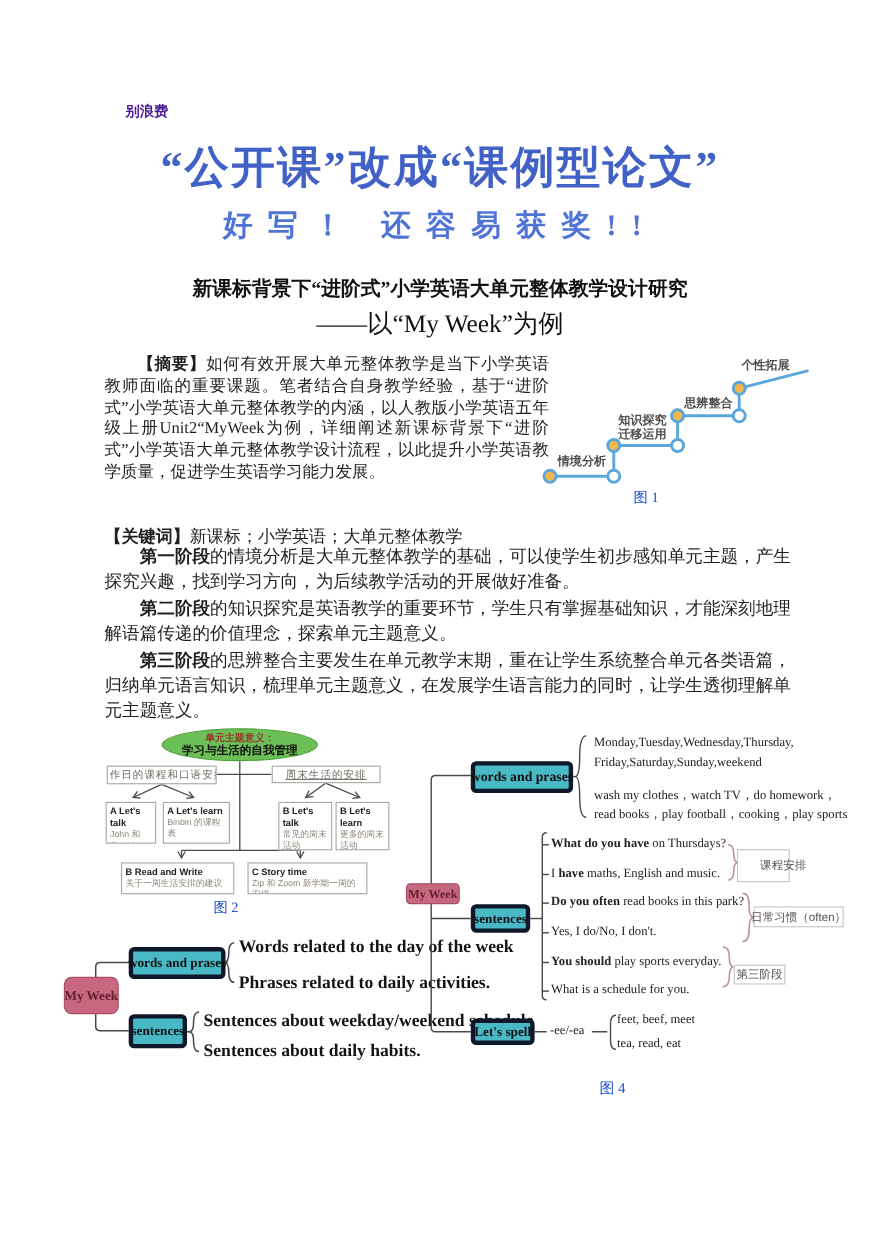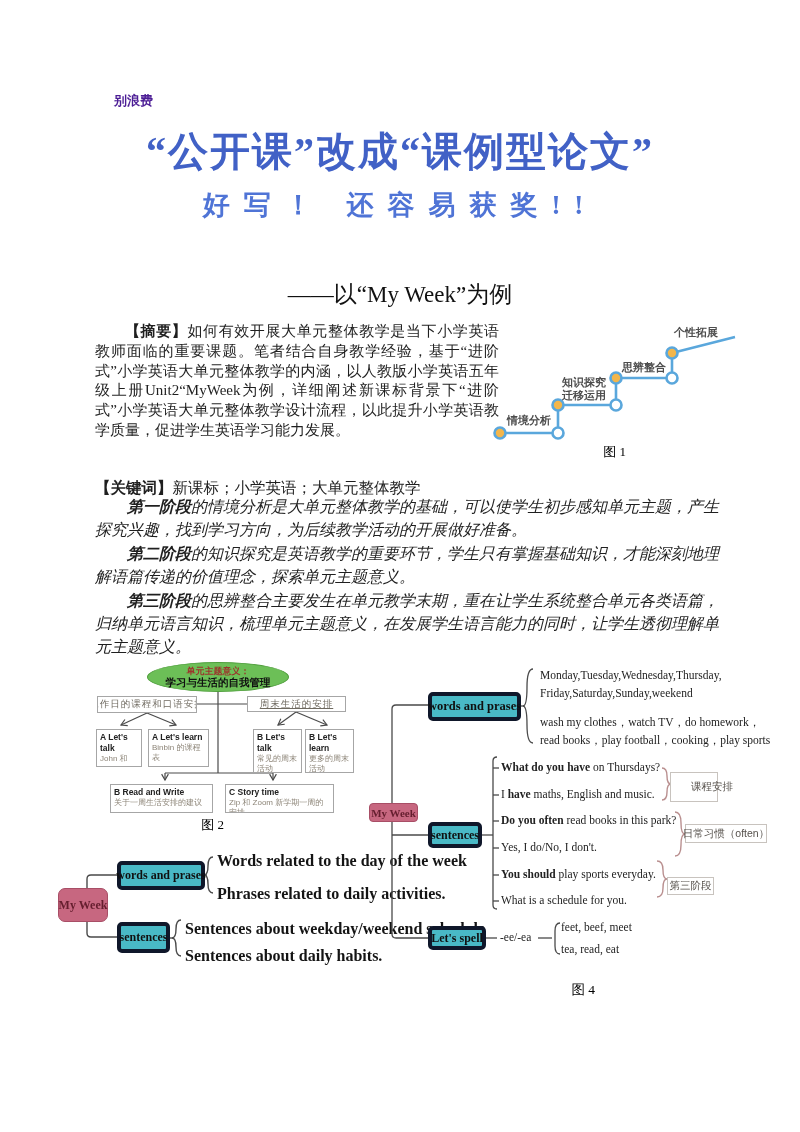--- a/index.html
+++ b/index.html
@@ -11,25 +11,25 @@
   .b{font-weight:bold;}
 
   .watermark{left:114px;top:92px;font-size:13px;font-weight:bold;color:#4c1d95;}
   .banner1{left:0;top:124px;width:800px;font-size:40px;font-weight:bold;color:#4161c6;letter-spacing:2px;}
   .banner2{left:0;top:187px;width:800px;font-size:27px;font-weight:bold;color:#4f74d6;letter-spacing:14px;}
   .a-title{left:0;top:250px;width:800px;font-size:18px;font-weight:bold;color:#111;}
   .a-subtitle{left:0;top:279px;width:800px;font-size:23px;color:#111;}
   .abstract{left:95px;top:322px;width:404px;font-size:15px;line-height:19.8px;text-indent:2em;}
   .keywords{left:95px;top:478px;width:624px;font-size:15.5px;}
   .paras{left:95px;top:495px;width:624px;font-size:16px;line-height:23.4px;}
-  .paras p{margin:0;text-indent:2em;text-align:justify;font-style:italic;}
+  .paras p{margin:0;text-indent:2em;text-align:justify;}
 
   .fig{position:absolute;}
   .fig svg{position:absolute;left:0;top:0;}
-  .fig-caption{position:absolute;font-size:13px;color:#000000;white-space:nowrap;text-align:right;}
+  .fig-caption{position:absolute;font-size:13px;color:#1d4ed8;white-space:nowrap;text-align:left;}
 
   
   .stair-lab{position:absolute;font-family:"Liberation Sans",sans-serif;font-weight:bold;
              font-size:11px;color:#4d4d4d;white-space:nowrap;line-height:13px;}
 
   
   .gbox{position:absolute;background:#fff;border:1px solid #a6a6a6;overflow:hidden;box-sizing:border-box;}
   .branch-box{display:flex;align-items:center;justify-content:center;font-size:9.5px;
               color:#6f6a60;letter-spacing:1px;white-space:nowrap;}
   .sub-box{padding:2px 3px;font-family:"Liberation Sans",sans-serif;}
@@ -58,20 +58,21 @@
 </head>
 <body>
 
 <div class="page">
 
   <div class="abs watermark">别浪费</div>
 
   <div class="abs banner1 center">“公开课”改成“课例型论文”</div>
   <div class="abs banner2 center">好写！ 还容易获奖!!</div>
 
+  <div class="abs a-title center">新课标背景下“进阶式”小学英语大单元整体教学设计研究</div>
   <div class="abs a-subtitle center">——以“My Week”为例</div>
 
   <div class="abs abstract jc"><span class="b">【摘要】</span><span>如何有效开展大单元整体教学是当下小学英语教师面临的重要课题。笔者结合自身教学经验，基于“进阶式”小学英语大单元整体教学的内涵，以人教版小学英语五年级上册Unit2“MyWeek为例，详细阐述新课标背景下“进阶式”小学英语大单元整体教学设计流程，以此提升小学英语教学质量，促进学生英语学习能力发展。</span></div>
 
   <div class="fig" style="left:488px;top:318px;width:252px;height:152px;">
     <svg width="252" height="152" viewBox="0 0 252 152">
       <g stroke="#5aa7dc" stroke-width="2.6" fill="none">
         <path d="M12,115 H70 V87 H128 V60 H184 V35 L247,19"></path>
       </g>
       <g stroke="#5aa7dc" stroke-width="2.6">

